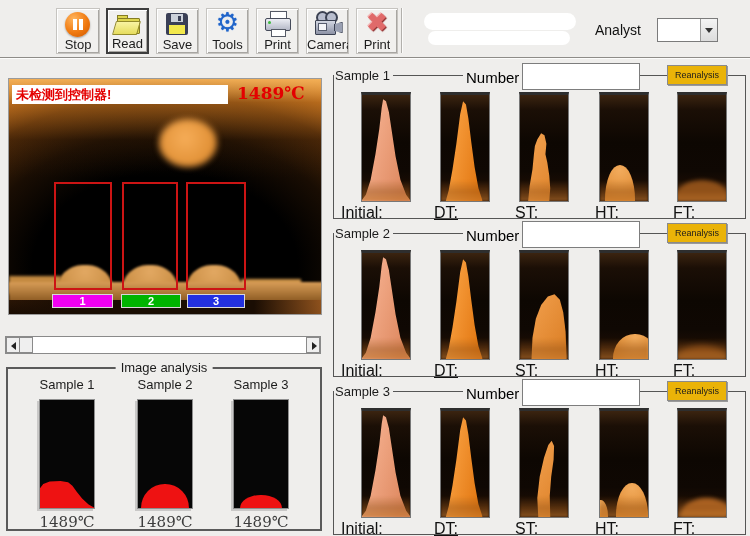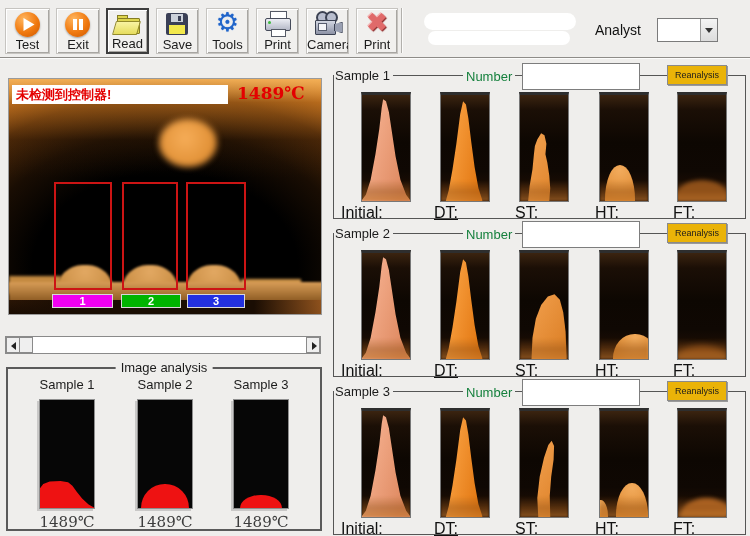--- a/index.html
+++ b/index.html
@@ -106,21 +106,21 @@
             box-shadow:-2px 2px 0 rgba(170,170,170,.55);box-sizing:border-box;overflow:hidden;}
   .ia-temp{position:absolute;top:144px;width:64px;text-align:center;font-family:"DejaVu Serif",serif;font-size:15px;color:#3c3c3c;}
   .redshape{position:absolute;left:0;bottom:0;width:100%;background:#ee1212;}
   .red1{height:30px;clip-path:polygon(0 100%,0 34%,6% 20%,18% 12%,38% 10%,52% 14%,60% 26%,68% 46%,78% 68%,90% 88%,100% 98%,100% 100%);}
   .red2{left:6%;width:88%;height:24px;border-radius:50% 50% 0 0/100% 100% 0 0;}
   .red3{left:12%;width:76%;height:13px;border-radius:50% 50% 0 0/100% 100% 0 0;}
 
   
   .sbox{position:absolute;left:333px;width:413px;height:144px;border:1px solid #555;box-sizing:border-box;}
   .sbox-title{position:absolute;left:0px;top:-8px;background:#efeeec;padding:0 3px 0 1px;font-size:13px;color:#1c1c1c;white-space:nowrap;}
-  .num-label{position:absolute;left:129px;top:-7px;background:#efeeec;padding:0 3px;font-size:13px;color:#15803d;}
+  .num-label{position:absolute;left:129px;top:-7px;background:#efeeec;padding:0 3px;font-size:15px;color:#000000;}
   .num-input{position:absolute;left:188px;top:-13px;width:118px;height:27px;background:#fff;border:1px solid #7d7d7d;box-sizing:border-box;font-size:13px;padding:0 3px;}
   .rean-btn{position:absolute;left:333px;top:-11px;width:60px;height:20px;background:#eab308;border:1px solid #8a8a8a;
             box-shadow:1px 1px 0 #9a9a9a;font-size:9px;color:#1c1c1c;font-family:"Liberation Sans",sans-serif;cursor:pointer;}
   .thumb{position:absolute;top:16px;width:50px;height:110px;border:1px solid #777;border-top:3px solid #2e2e2e;box-sizing:border-box;overflow:hidden;
          background:linear-gradient(180deg,#3b2410 0%,#1b0f06 14%,#0d0702 45%,#0f0803 72%,#1d0e05 88%,#2a1507 100%);}
   .thumb::after{content:'';position:absolute;left:0;right:0;bottom:0;height:20%;
          background:linear-gradient(180deg,rgba(0,0,0,0) 0%,rgba(150,85,25,.45) 55%,rgba(195,120,45,.6) 100%);filter:blur(1px);}
   .c0{left:27px;} .c1{left:106px;} .c2{left:185px;} .c3{left:265px;} .c4{left:343px;}
   .stage-label{position:absolute;top:128px;font-size:16px;color:#111;}
   .l0{left:7px;} .l1{left:100px;text-decoration:underline;} .l2{left:181px;} .l3{left:261px;} .l4{left:339px;}
@@ -141,31 +141,25 @@
   .ht3b{left:-14%;width:30%;height:16%;}
   .ft1{left:-8%;width:116%;height:20%;background:#a05a1e;filter:blur(2px);opacity:.85;}
   .ft2{left:-5%;width:110%;height:12%;background:#8a4c18;filter:blur(3px);}
   .ft3{left:5%;width:110%;height:18%;background:#b06524;filter:blur(2px);}
 </style>
 </head>
 <body>
 
 <div id="screen">
 
-  <div class="tbtn" style="left:5px;width:45px;">
-    <span class="ticon">
-        <span class="circ play"></span>
-      </span>
-    <span class="tlabel">Test</span>
-  </div>
   <div class="tbtn" style="left:56px;width:44px;">
     <span class="ticon">
         <span class="circ pause"></span>
       </span>
-    <span class="tlabel">Exit</span>
+    <span class="tlabel">Stop</span>
   </div>
   <div class="tbtn focused" style="left:106px;width:43px;">
     <span class="ticon">
       <span class="folder-tab"></span>
         <span class="folder-back"></span>
         <span class="folder-front"></span>
     </span>
     <span class="tlabel">Read</span>
   </div>
   <div class="tbtn" style="left:156px;width:43px;">

